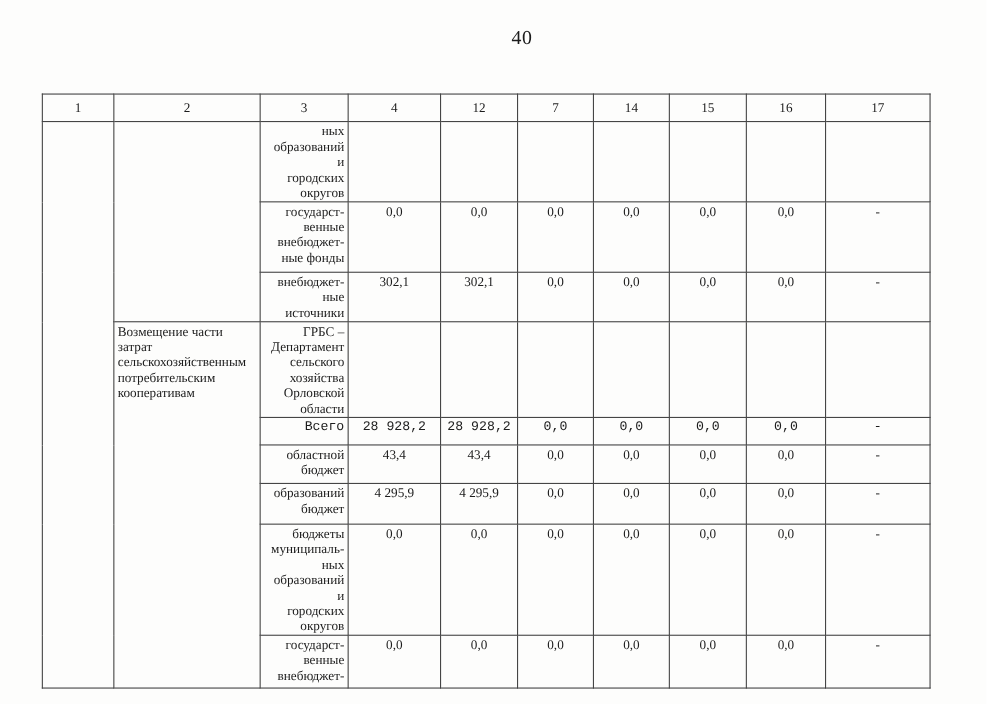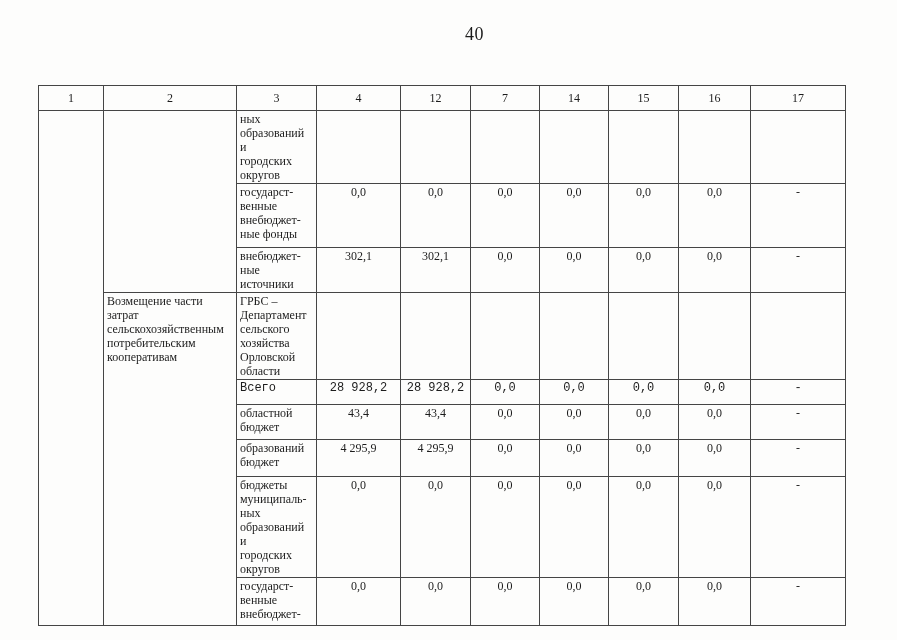--- a/index.html
+++ b/index.html
@@ -43,21 +43,21 @@
     vertical-align: top;
     padding: 1px 3px;
     overflow: hidden;
   }
   table.funding th {
     text-align: center;
     vertical-align: middle;
     padding: 0;
   }
   td.lbl {
-    text-align: left;
+    text-align: right;
     white-space: pre-line;
     padding: 2px 2px 1px 4px;
     margin-left: 26px;
   }
   td.measure {
     text-align: left;
     white-space: pre-line;
     padding: 2px 3px 1px 5px;
     margin-top: 44px;
   }

